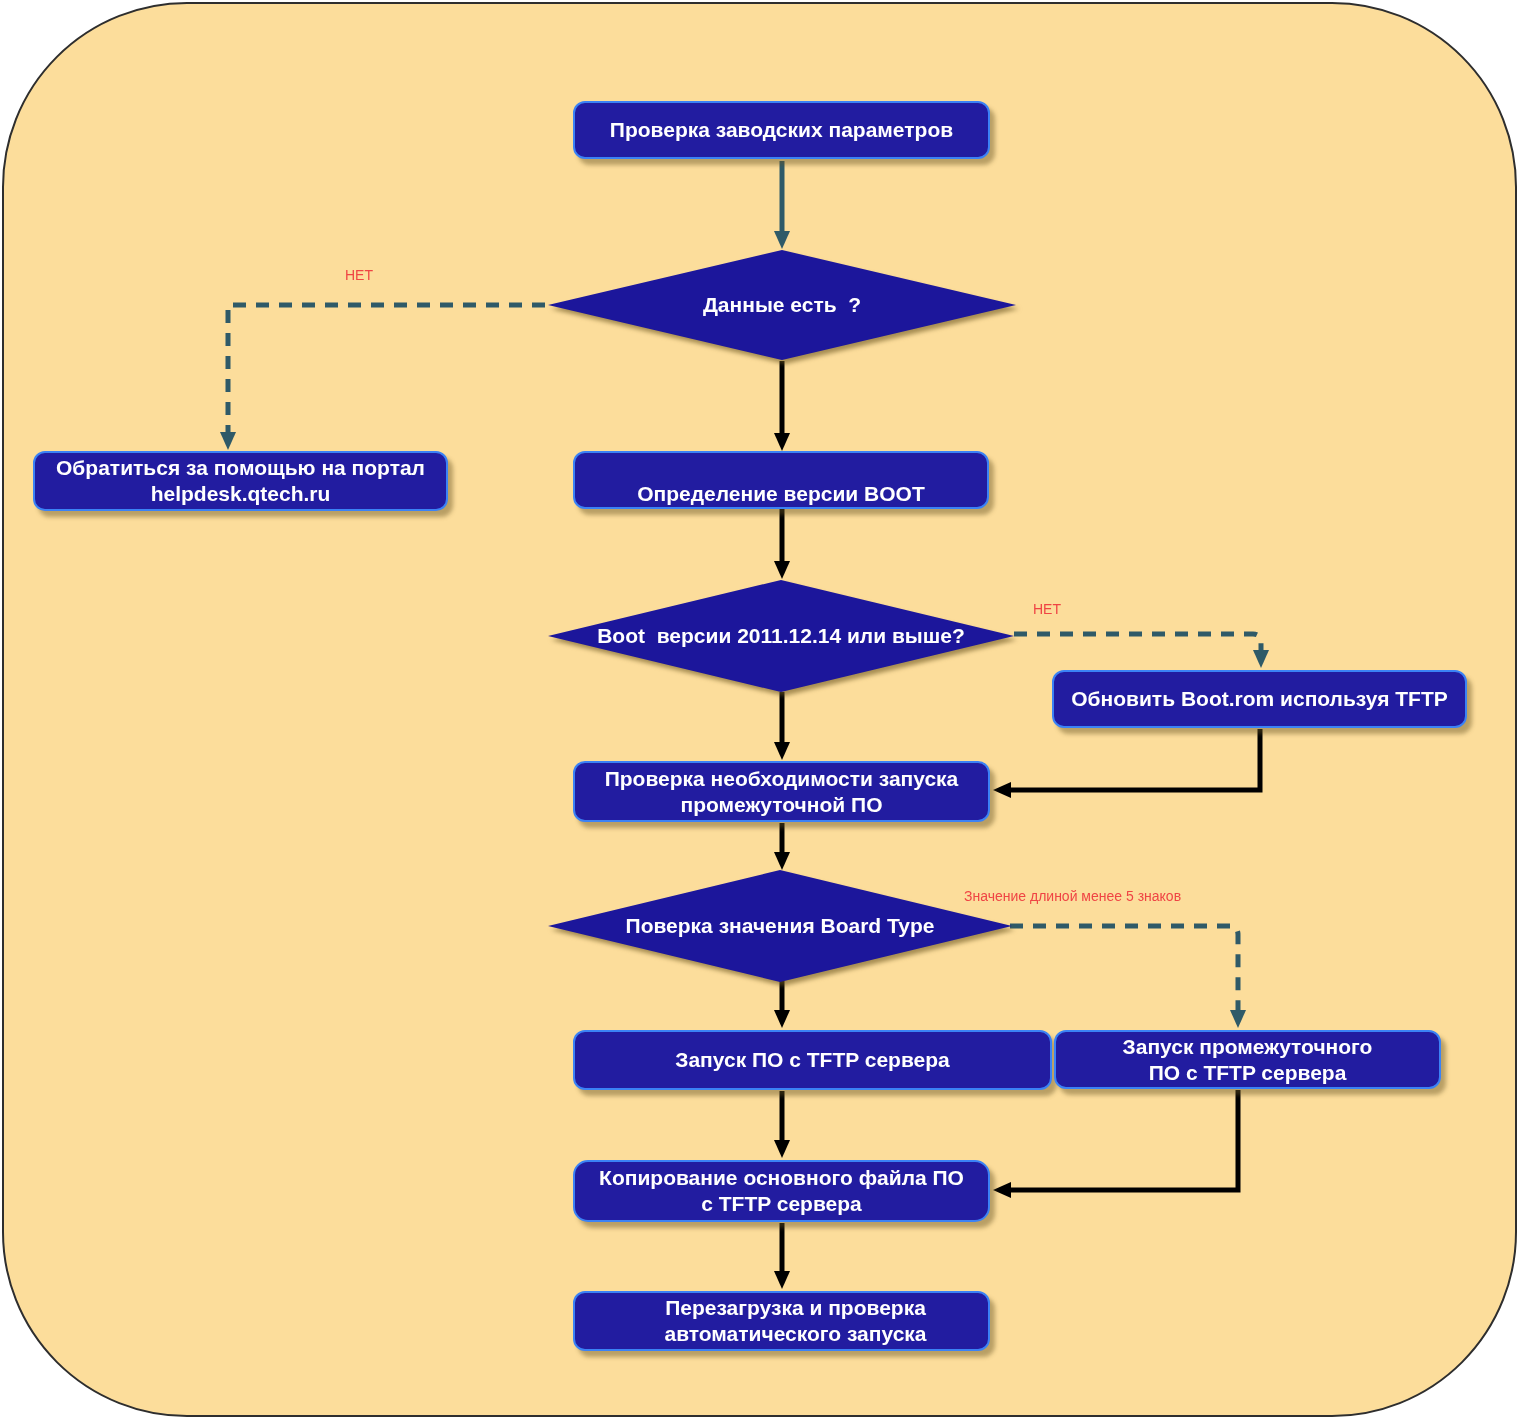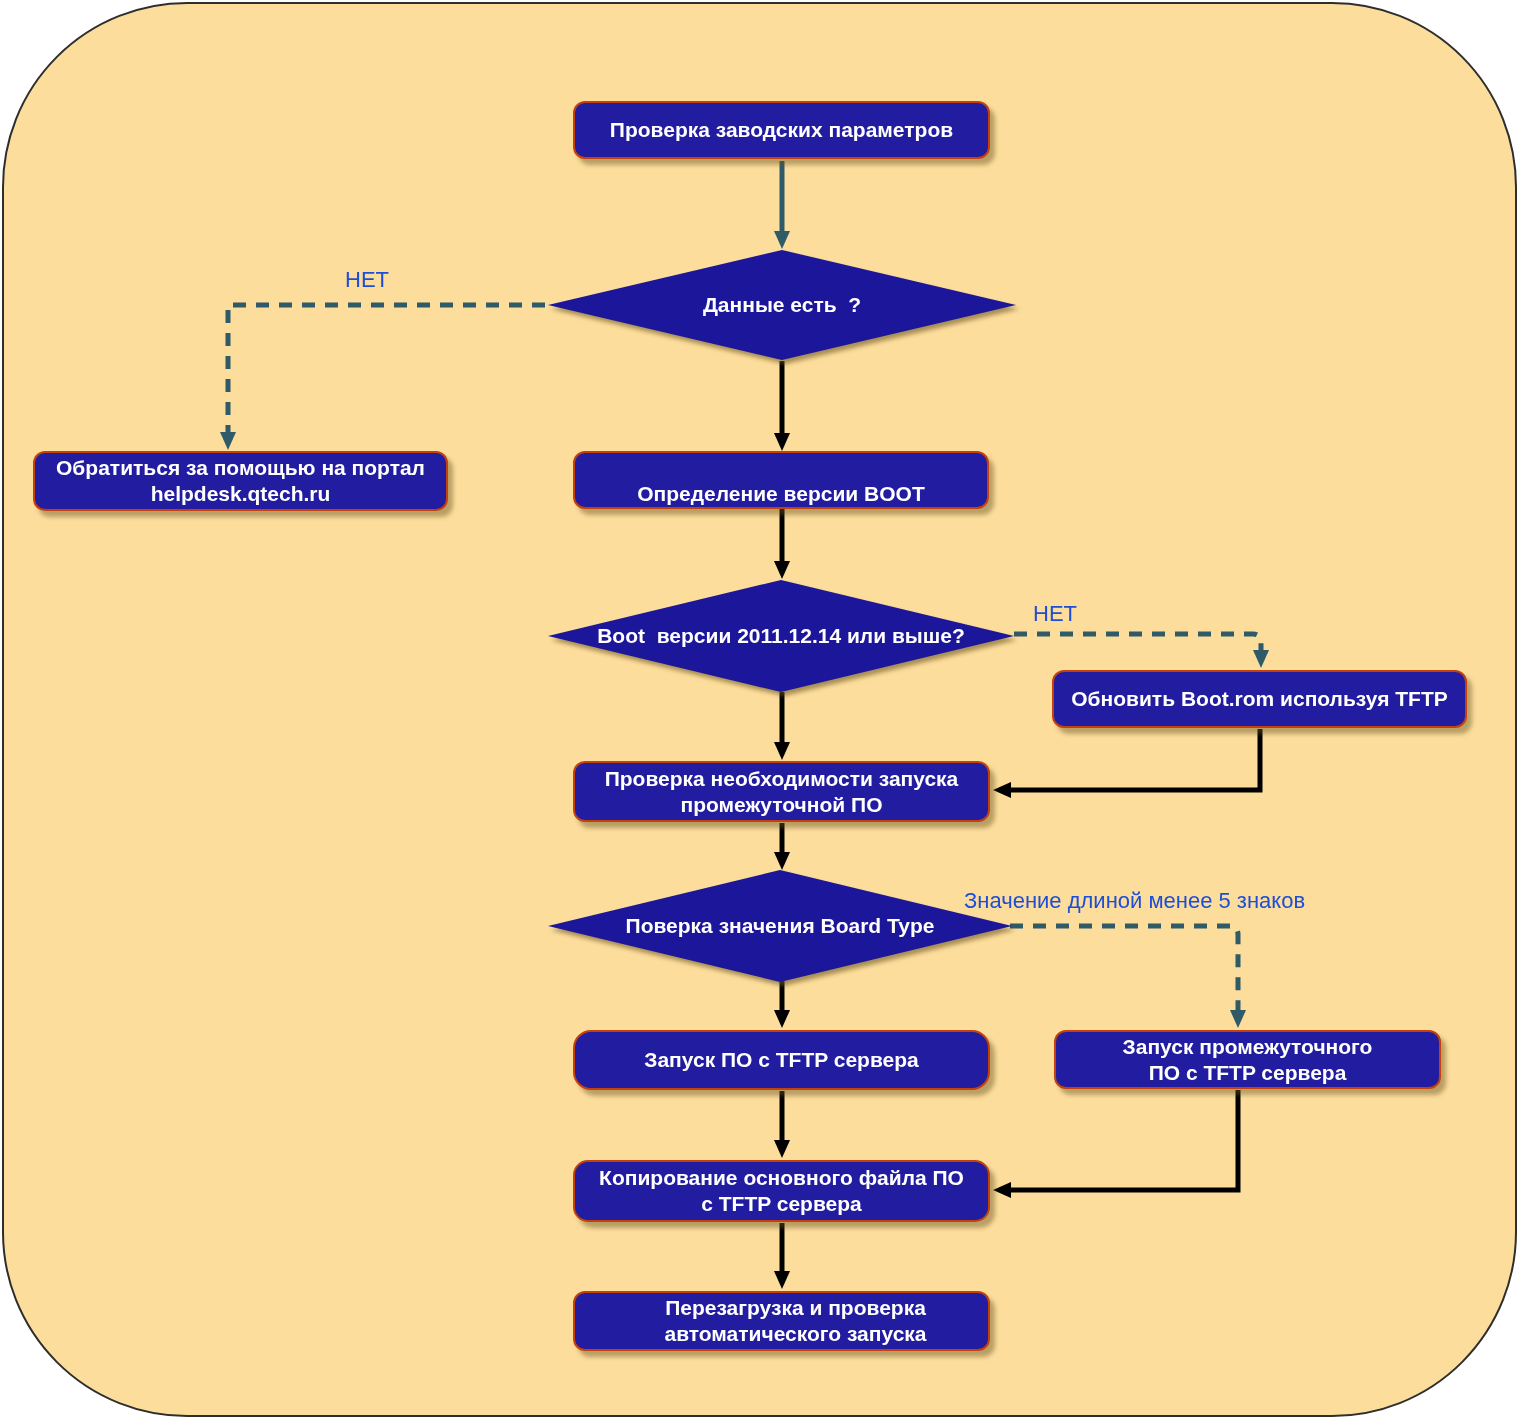--- a/index.html
+++ b/index.html
@@ -2,29 +2,29 @@
 <html><head>
 <meta charset="utf-8">
 <style>
   html,body{margin:0;padding:0;background:#ffffff;font-family:"Liberation Sans",sans-serif;}
   .stage{position:relative;width:1521px;height:1421px;background:#ffffff;overflow:hidden;}
   .panel{position:absolute;left:2px;top:2px;width:1515px;height:1415px;box-sizing:border-box;
          background:#FCDD9B;border:2px solid #2e2e2e;border-radius:185px;}
   svg.connectors{position:absolute;left:0;top:0;}
   .node{position:absolute;display:flex;flex-direction:column;align-items:center;justify-content:center;
         background:#221CA0;color:#ffffff;font-weight:bold;font-size:21px;line-height:26px;
-        text-align:center;border-radius:12px;border:2px solid #c2410c;box-sizing:border-box;
+        text-align:center;border-radius:12px;border:2px solid #3b82f6;box-sizing:border-box;
         box-shadow:5px 6px 4px rgba(105,85,35,0.45);}
   .diamond-wrap{position:absolute;filter:drop-shadow(3px 4px 2px rgba(110,88,35,0.6));}
   .diamond{width:100%;height:100%;background:#1C169B;
            clip-path:polygon(50% 0,100% 50%,50% 100%,0 50%);
            display:flex;flex-direction:column;align-items:center;justify-content:center;
            color:#ffffff;font-weight:bold;font-size:21px;line-height:26px;text-align:center;}
   .line{white-space:pre;}
-  .edge-label{position:absolute;color:#1d4ed8;font-size:22px;white-space:pre;}
+  .edge-label{position:absolute;color:#ef4444;font-size:14px;white-space:pre;}
 </style>
 </head>
 <body>
 
 <div class="stage">
   <div class="panel"></div>
 
   <svg class="connectors" width="1521" height="1421" viewBox="0 0 1521 1421">
     <defs>
       <marker id="mBlack" markerUnits="userSpaceOnUse" markerWidth="20" markerHeight="18" refX="2" refY="8" orient="auto">
@@ -77,21 +77,21 @@
 
   <div class="node" style="left:1052px;top:670px;width:415px;height:58px;">
     <div class="line">Обновить Boot.rom используя TFTP</div>
   </div>
 
   <div class="node" style="left:573px;top:761px;width:417px;height:61px;">
     <div class="line">Проверка необходимости запуска</div>
     <div class="line">промежуточной ПО</div>
   </div>
 
-  <div class="node" style="left:573px;top:1030px;width:417px;height:60px;border-radius:18px;">
+  <div class="node" style="left:573px;top:1030px;width:479px;height:60px;">
     <div class="line">Запуск ПО с TFTP сервера</div>
   </div>
 
   <div class="node" style="left:1046px;top:1030px;width:387px;height:59px;margin-left:8px;">
     <div class="line">Запуск промежуточного</div>
     <div class="line">ПО с TFTP сервера</div>
   </div>
 
   <div class="node" style="left:573px;top:1160px;width:417px;height:62px;border-radius:15px;">
     <div class="line">Копирование основного файла ПО</div>

